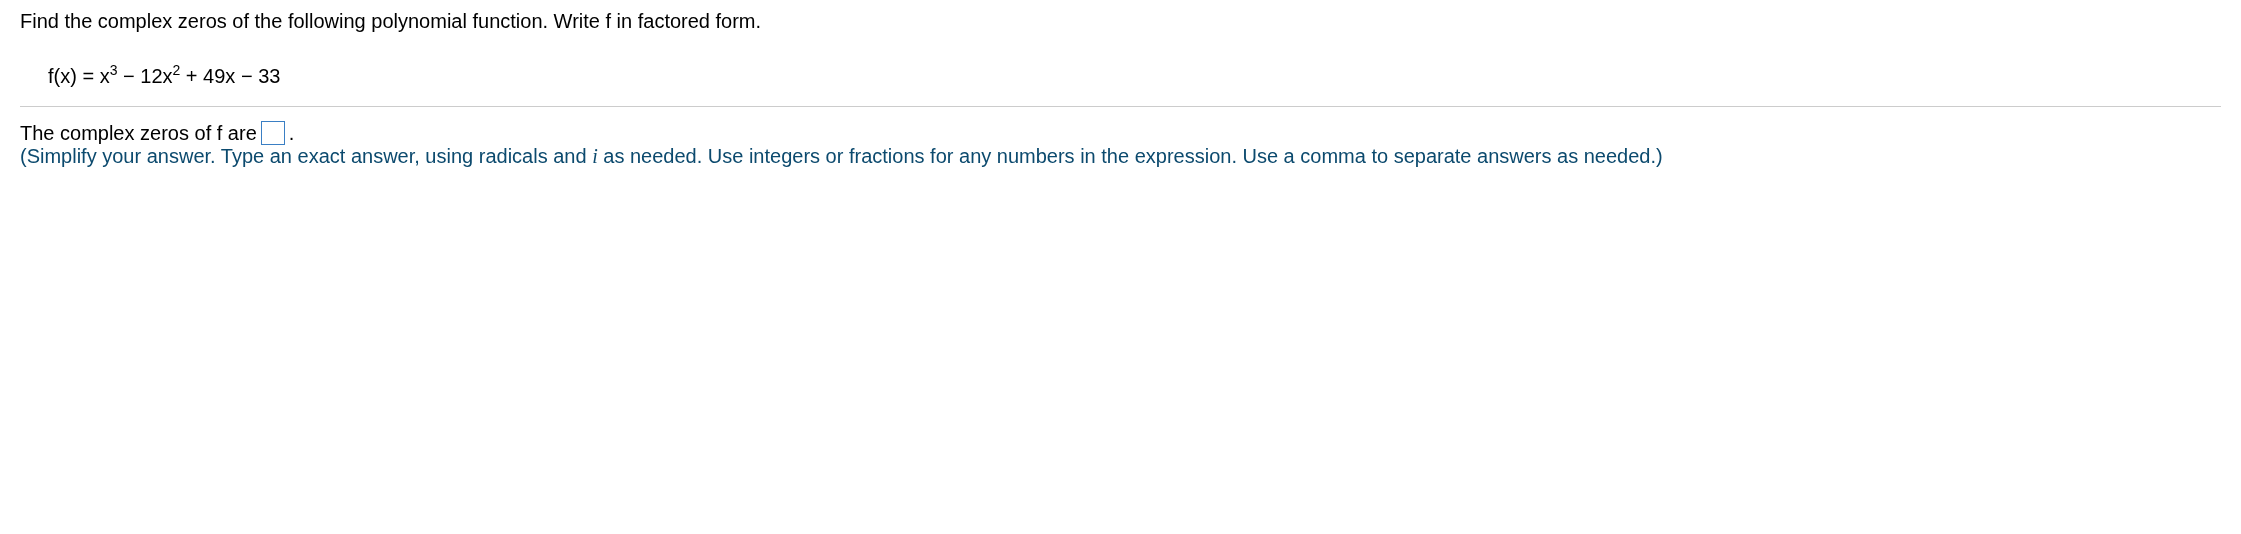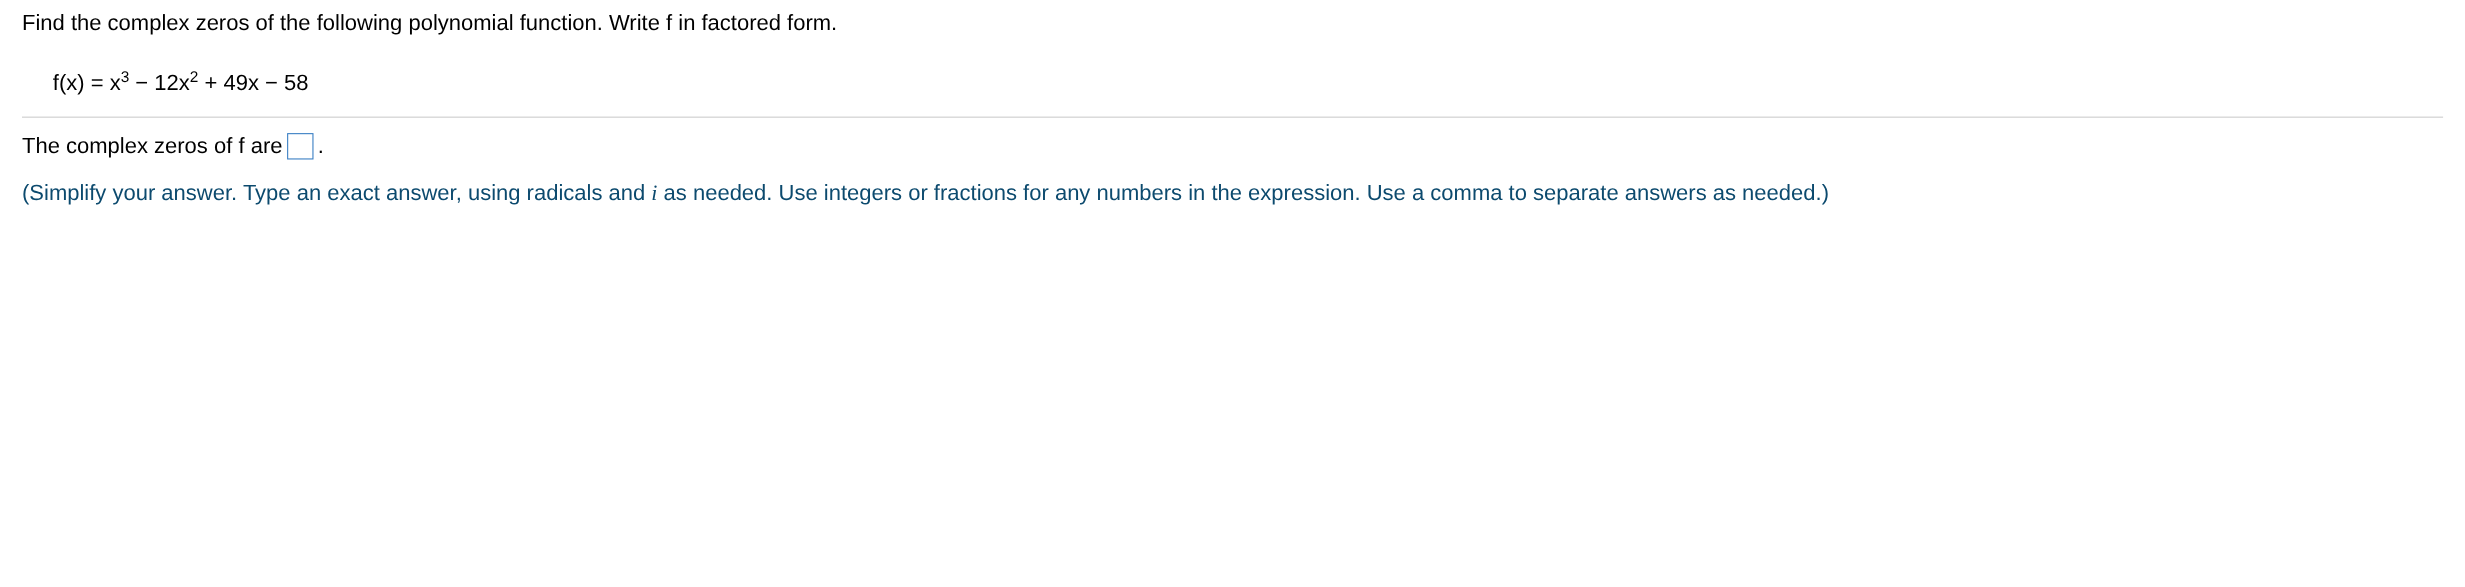--- a/index.html
+++ b/index.html
@@ -20,21 +20,21 @@
       margin-bottom: 14px;
     }
     .question-text {
       margin-bottom: 32px;
     }
     .equation {
       margin-left: 28px;
       font-family: Arial, Helvetica, sans-serif;
     }
     .answer-line {
-      margin-bottom: 20px;
+      margin-bottom: 0;
       display: flex;
       align-items: center;
       flex-wrap: wrap;
     }
     .answer-input {
       display: inline-block;
       width: 24px;
       height: 24px;
       border: 1px solid #3a7fc4;
       background: #fff;
@@ -53,21 +53,21 @@
       vertical-align: super;
       line-height: 0;
     }
   </style>
 </head>
 <body>
 
 <div class="question-section">
   <div class="question-text">Find the complex zeros of the following polynomial function. Write f in factored form.</div>
   <div class="equation">
-    <span>f(x) = x</span><sup>3</sup><span> − 12x</span><sup>2</sup><span> + 49x − 58</span>
+    <span>f(x) = x</span><sup>3</sup><span> − 12x</span><sup>2</sup><span> + 49x − 33</span>
   </div>
 </div>
 
 <div class="answer-line">
   <span>The complex zeros of f are </span>
   <span class="answer-input"></span>
   <span>.</span>
 </div>
 
 <div class="instruction">

